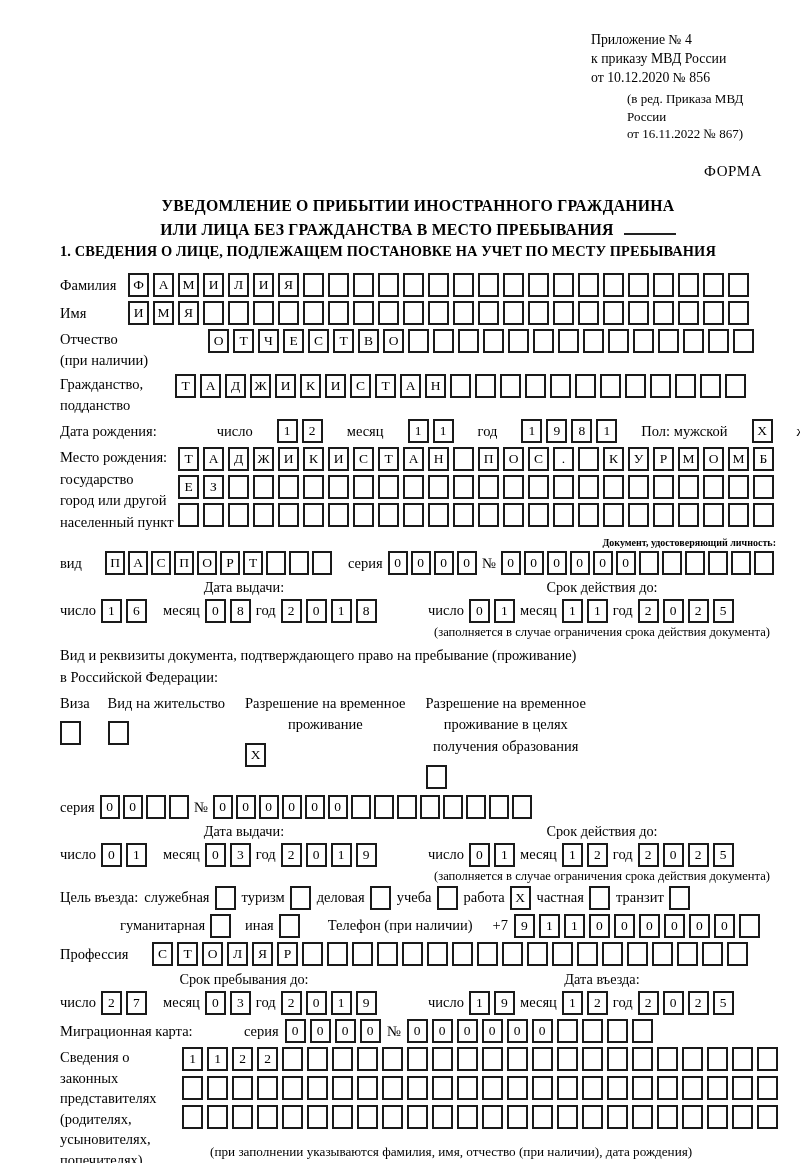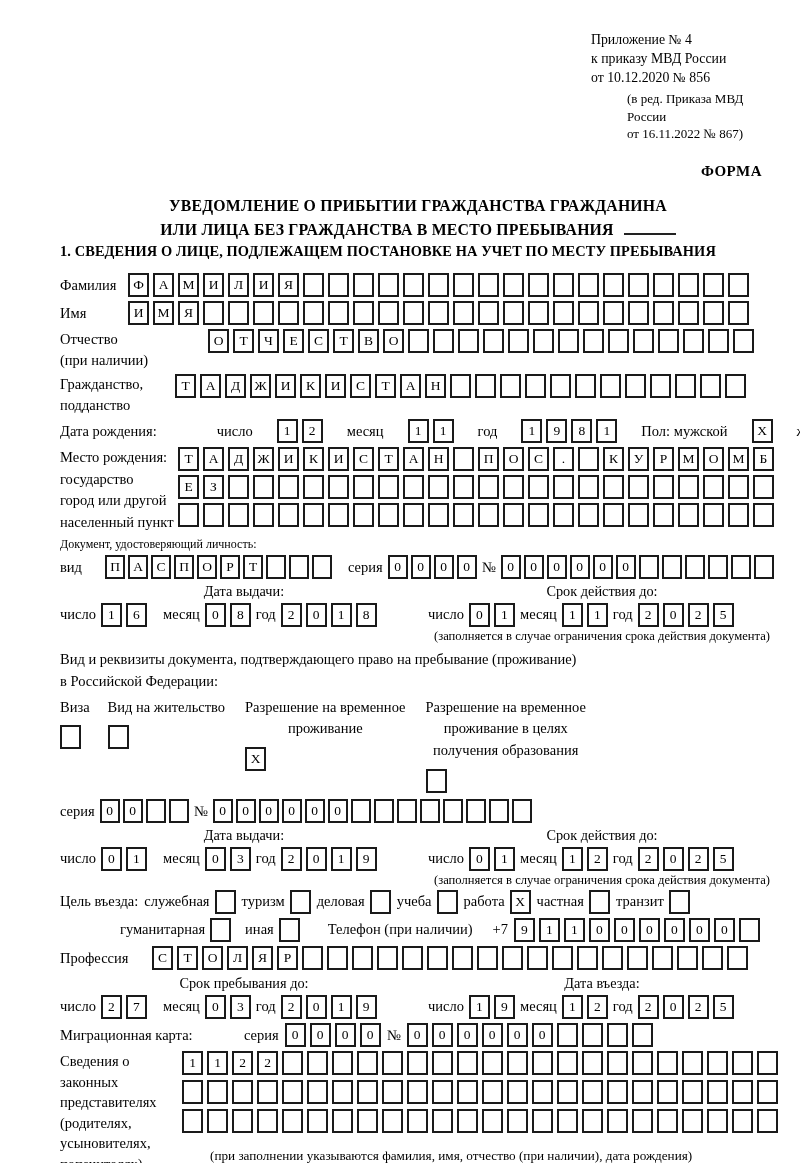--- a/index.html
+++ b/index.html
@@ -3,21 +3,21 @@
 <meta charset="utf-8">
 <style>
   html,body{margin:0;padding:0;background:#fff;}
   body{width:800px;height:1163px;overflow:hidden;color:#000;
        font-family:"Liberation Serif","DejaVu Serif",serif;font-size:14.5px;}
   .page{padding:30px 24px 0 60px;box-sizing:border-box;width:800px;height:1163px;}
 
   
   .refblock{margin-left:auto;width:185px;font-size:13.8px;line-height:1.38;}
   .refblock .amend{font-size:13px;margin-top:3px;line-height:1.35;margin-left:36px;}
-  .forma{font-weight:bold;text-align:right;margin:20px 14px 4px 0;font-size:15px;letter-spacing:.5px;}
+  .forma{font-weight:normal;text-align:right;margin:20px 14px 4px 0;font-size:15px;letter-spacing:.5px;}
 
   
   .title{font-weight:bold;text-align:center;font-size:15.8px;line-height:1.55;margin-top:14px;letter-spacing:.2px;}
   .blankline{display:inline-block;width:52px;border-bottom:2px solid #222;height:12px;margin-left:10px;}
   .sect{font-weight:bold;font-size:14.4px;margin-bottom:13px;letter-spacing:.1px;}
 
   
   .frow{display:flex;align-items:center;margin-bottom:3px;min-height:25px;}
   .frow.top{align-items:flex-start;}
   .lbl{white-space:pre-line;flex:none;}
@@ -29,21 +29,21 @@
   .tight .cell{width:20px;}
   .tight.cells,.tight .cells{gap:3px;}
   .gap6{width:6px;flex:none;} .gap12{width:12px;flex:none;}
 
   
   .dgrid{display:grid;grid-template-columns:368px 1fr;margin-bottom:2px;}
   .dhead{text-align:center;font-size:14.3px;margin-bottom:2px;}
   .dvals{display:flex;align-items:center;gap:5px;min-height:26px;}
   .dnote{grid-column:2;text-align:center;font-size:12.6px;margin-top:1px;}
 
-  .center-bold{font-weight:normal;text-align:left;font-size:12px;margin:3px 0 3px 0;}
+  .center-bold{font-weight:bold;text-align:right;font-size:10px;margin:3px 0 3px 0;}
   .para{line-height:1.55;margin:4px 0 2px 0;}
 
   .chkrow{display:flex;align-items:flex-start;gap:10px;margin:4px 0 6px 0;}
   .chk{display:flex;align-items:flex-start;gap:7px;flex-direction:column;}
   .chk .opt{white-space:pre-line;text-align:center;line-height:1.5;}
 
   .purp{display:flex;align-items:center;gap:6px;margin-bottom:4px;flex-wrap:nowrap;}
   .purp .pair{display:flex;align-items:center;gap:5px;}
 
   .repsnote{font-size:13.2px;margin:10px 0 0 28px;}
@@ -58,21 +58,21 @@
     <div>к приказу МВД России</div>
     <div>от 10.12.2020 № 856</div>
     <div class="amend">
       <div>(в ред. Приказа МВД России</div>
       <div>от 16.11.2022 № 867)</div>
     </div>
   </div>
   <div class="forma">ФОРМА</div>
 
   <div class="title">
-    <div>УВЕДОМЛЕНИЕ О ПРИБЫТИИ ГРАЖДАНСТВА ГРАЖДАНИНА</div>
+    <div>УВЕДОМЛЕНИЕ О ПРИБЫТИИ ИНОСТРАННОГО ГРАЖДАНИНА</div>
     <div><span>ИЛИ ЛИЦА БЕЗ ГРАЖДАНСТВА В МЕСТО ПРЕБЫВАНИЯ</span><span class="blankline"></span></div>
   </div>
 
   <div class="sect">1. СВЕДЕНИЯ О ЛИЦЕ, ПОДЛЕЖАЩЕМ ПОСТАНОВКЕ НА УЧЕТ ПО МЕСТУ ПРЕБЫВАНИЯ</div>
 
   <div class="frow">
     <span class="lbl" style="width:68px">Фамилия</span>
     <span class="cells">
         <span class="cell">Ф</span>
         <span class="cell">А</span>

